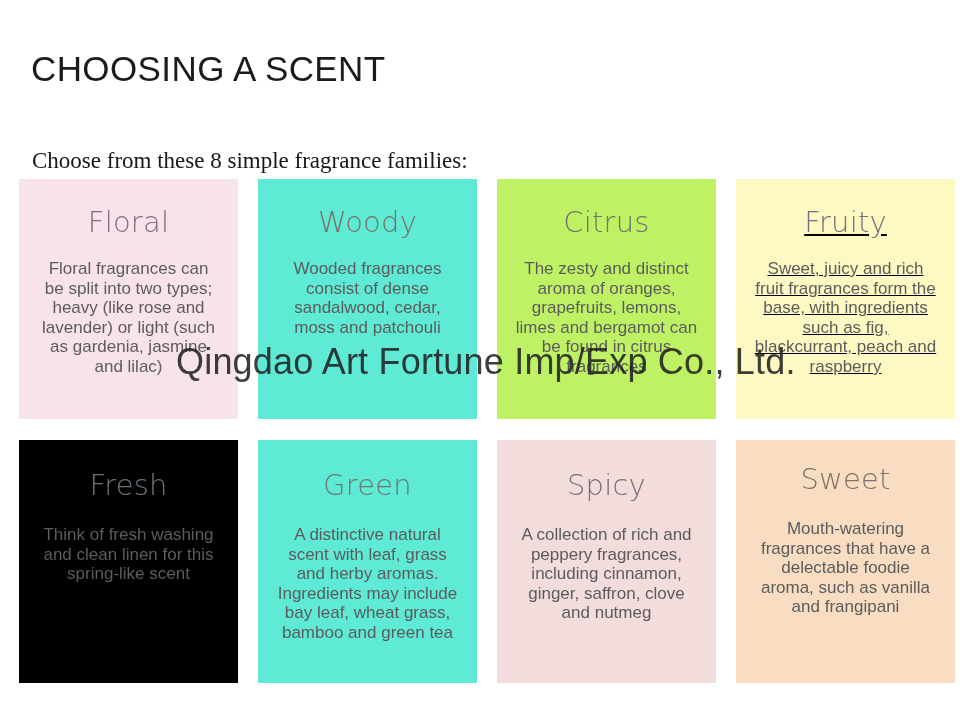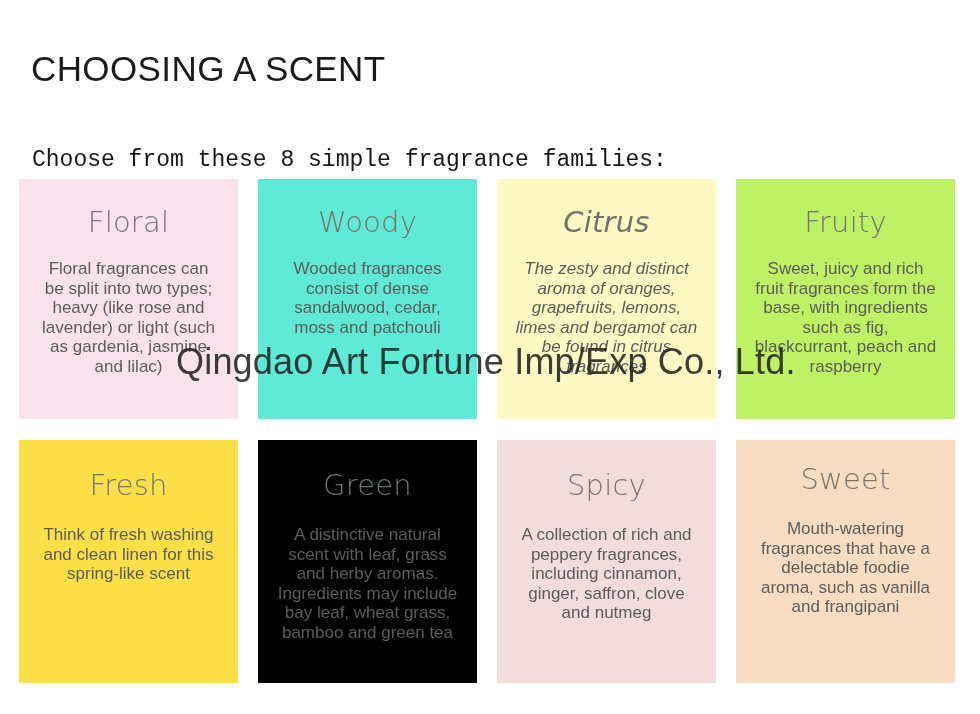--- a/index.html
+++ b/index.html
@@ -33,21 +33,21 @@
     letter-spacing: 0.4px;
     color: #1b1b1b;
     line-height: 1.1;
     white-space: nowrap;
   }
 
   .page-subtitle {
     position: absolute;
     left: 32px;
     top: 124px;
-    font-family: Liberation Mono, monospace;
+    font-family: Liberation Serif, serif;
     font-size: 23px;
     font-weight: 400;
     color: #171717;
     line-height: 1.2;
     white-space: nowrap;
   }
 
   
   .card-grid {
     position: absolute;
@@ -128,36 +128,36 @@
     <div class="scent-card" style="background: rgb(248, 227, 236);">
       <div class="card-title" style="color: rgb(123, 112, 121);">Floral</div>
       <div class="card-body" style="color: rgb(92, 92, 92);">Floral fragrances can be split into two types; heavy (like rose and lavender) or light (such as gardenia, jasmine and lilac)</div>
     </div>
 
     <div class="scent-card" style="background: #5eead4;">
       <div class="card-title" style="color: rgb(122, 113, 104);">Woody</div>
       <div class="card-body" style="color: rgb(92, 92, 92);">Wooded fragrances consist of dense sandalwood, cedar, moss and patchouli</div>
     </div>
 
-    <div class="scent-card" style="background: #fef9c3; font-style: italic;">
+    <div class="scent-card" style="background: #bef264;">
       <div class="card-title" style="color: rgb(114, 115, 106);">Citrus</div>
       <div class="card-body" style="color: rgb(92, 92, 92);">The zesty and distinct aroma of oranges, grapefruits, lemons, limes and bergamot can be found in citrus fragrances</div>
     </div>
 
-    <div class="scent-card" style="background: #bef264;">
+    <div class="scent-card" style="background: #fef9c3; text-decoration: underline;">
       <div class="card-title" style="color: rgb(117, 111, 123);">Fruity</div>
       <div class="card-body" style="color: rgb(92, 92, 92);">Sweet, juicy and rich fruit fragrances form the base, with ingredients such as fig, blackcurrant, peach and raspberry</div>
     </div>
 
-    <div class="scent-card row2" style="background: #fde047;">
+    <div class="scent-card row2" style="background: #000000;">
       <div class="card-title" style="color: rgb(109, 118, 124);">Fresh</div>
       <div class="card-body" style="color: rgb(92, 92, 92);">Think of fresh washing and clean linen for this spring-like scent</div>
     </div>
 
-    <div class="scent-card row2" style="background: #000000;">
+    <div class="scent-card row2" style="background: #5eead4;">
       <div class="card-title" style="color: rgb(107, 122, 110);">Green</div>
       <div class="card-body" style="color: rgb(92, 92, 92);">A distinctive natural scent with leaf, grass and herby aromas. Ingredients may include bay leaf, wheat grass, bamboo and green tea</div>
     </div>
 
     <div class="scent-card row2" style="background: rgb(243, 220, 220);">
       <div class="card-title" style="color: rgb(123, 112, 114);">Spicy</div>
       <div class="card-body" style="color: rgb(92, 92, 92);">A collection of rich and peppery fragrances, including cinnamon, ginger, saffron, clove and nutmeg</div>
     </div>
 
     <div class="scent-card row2" style="background: rgb(248, 221, 195);">

